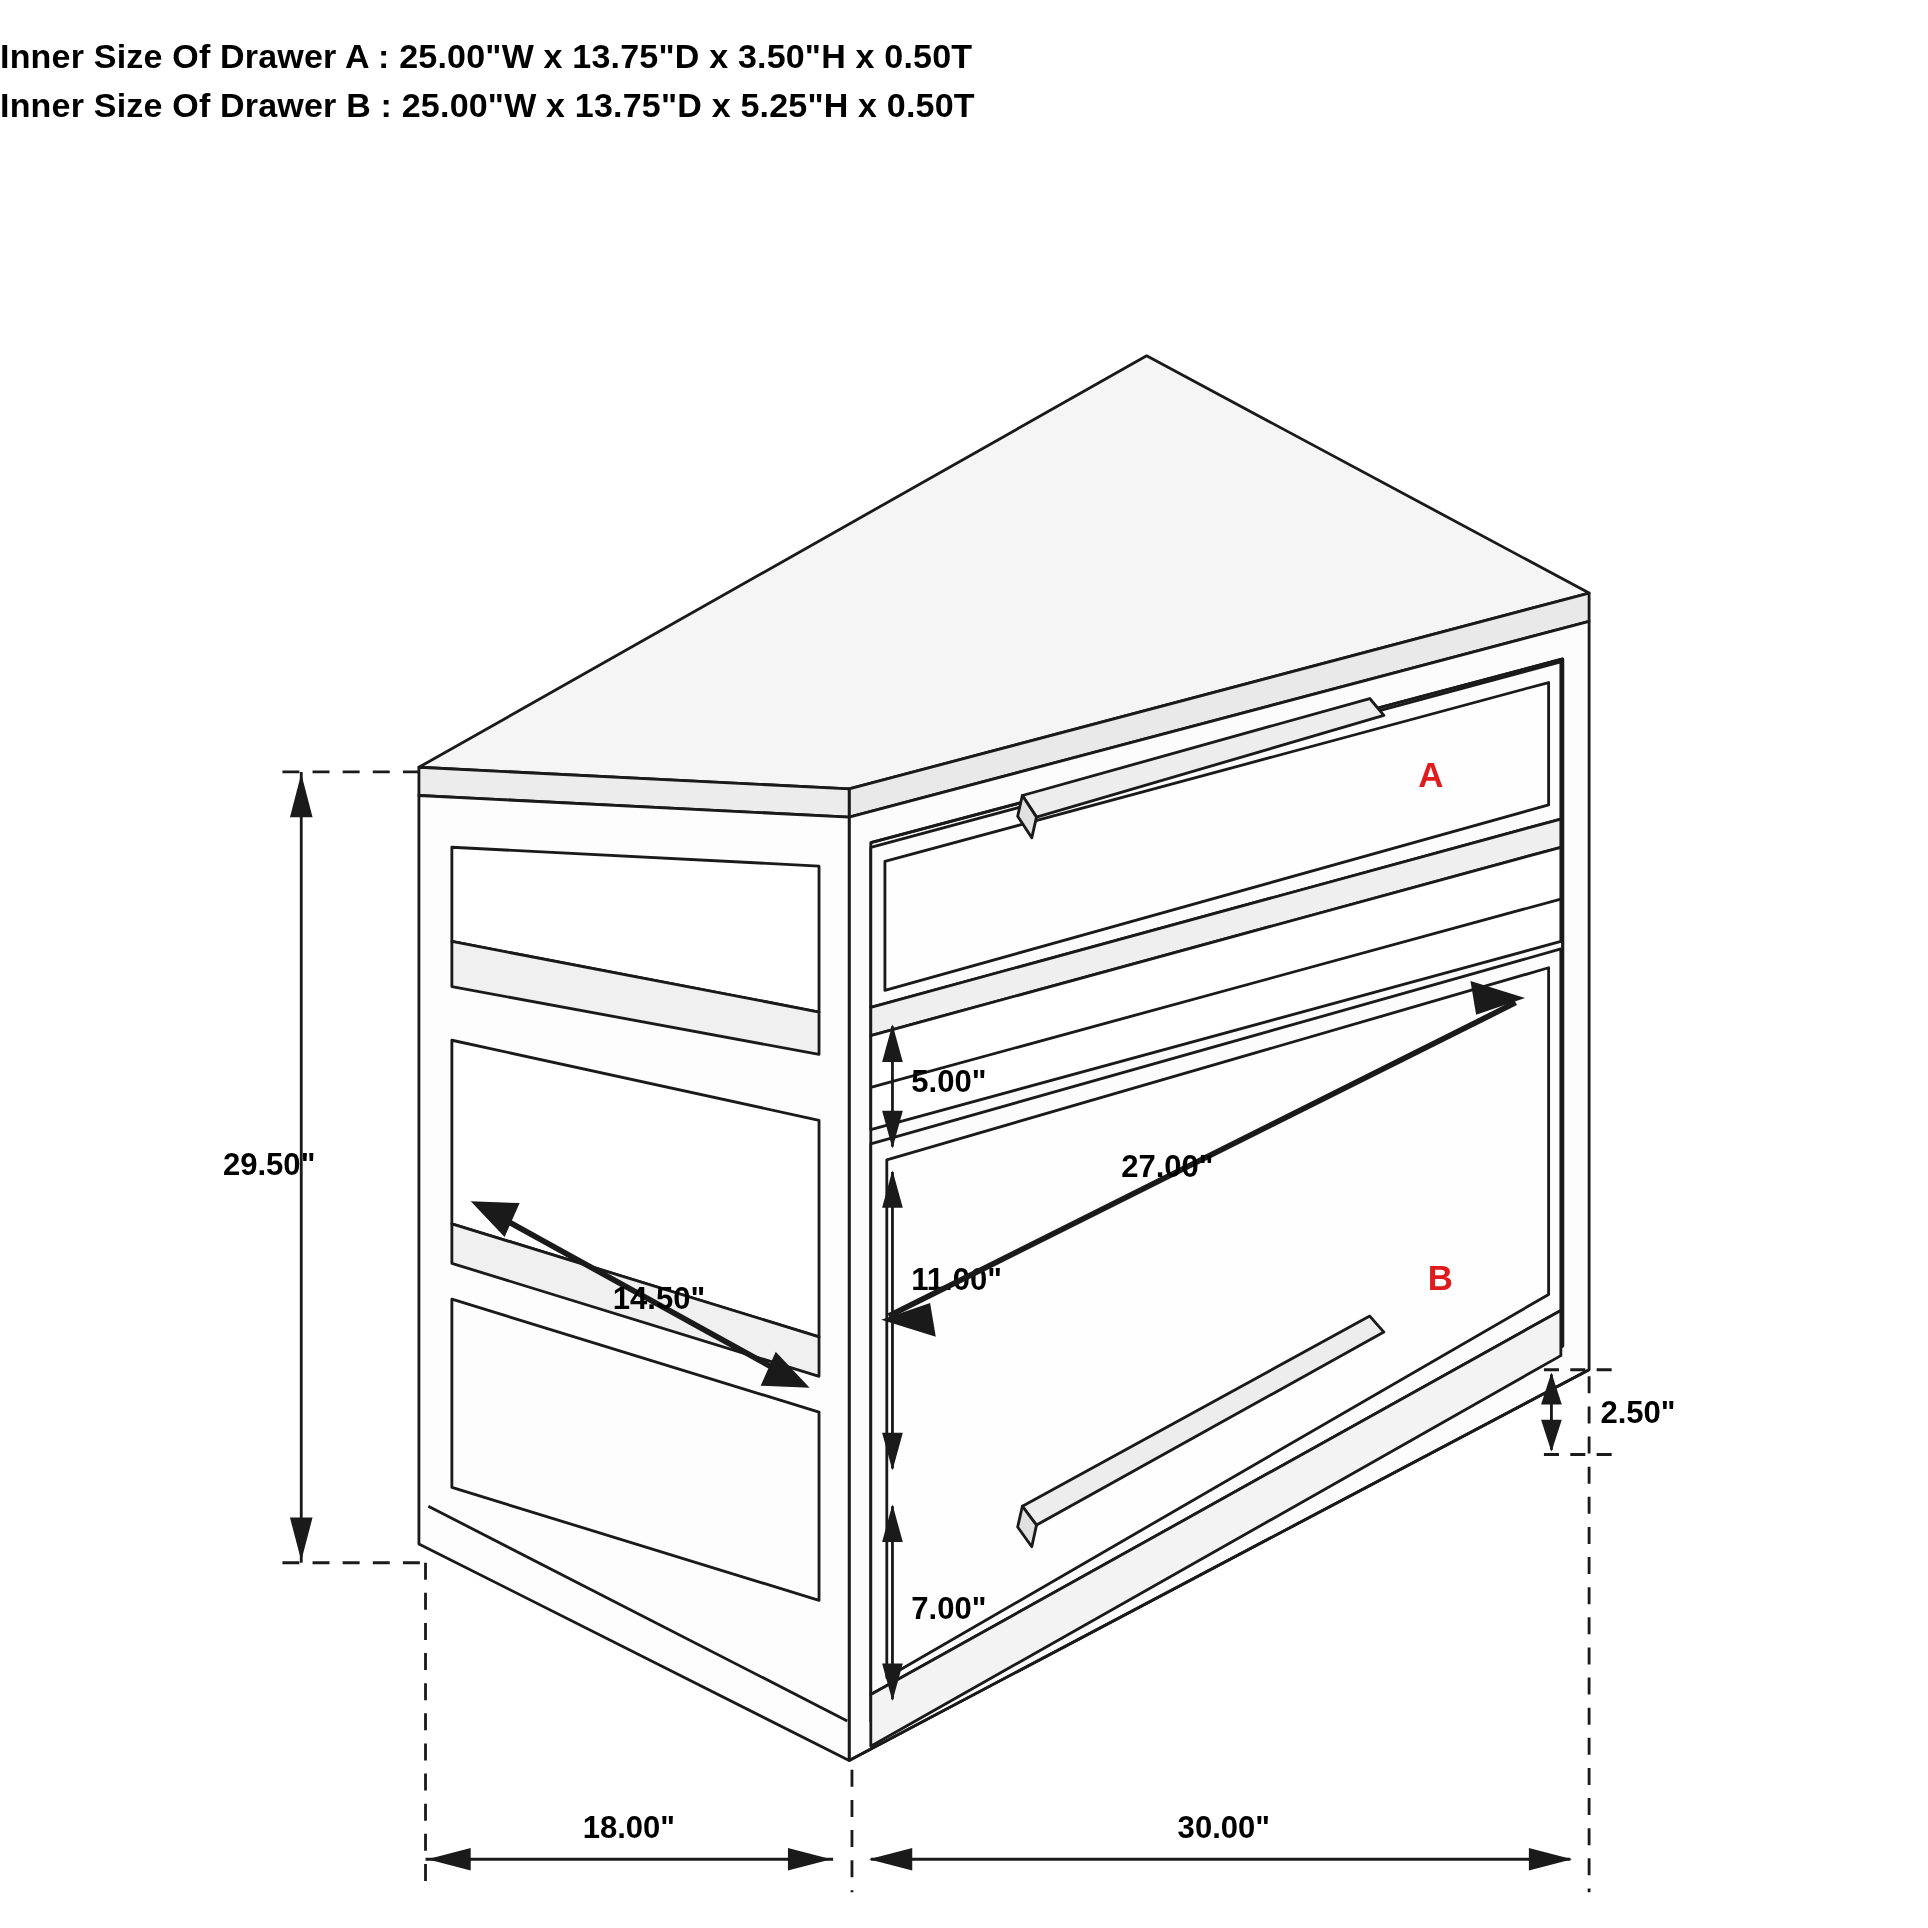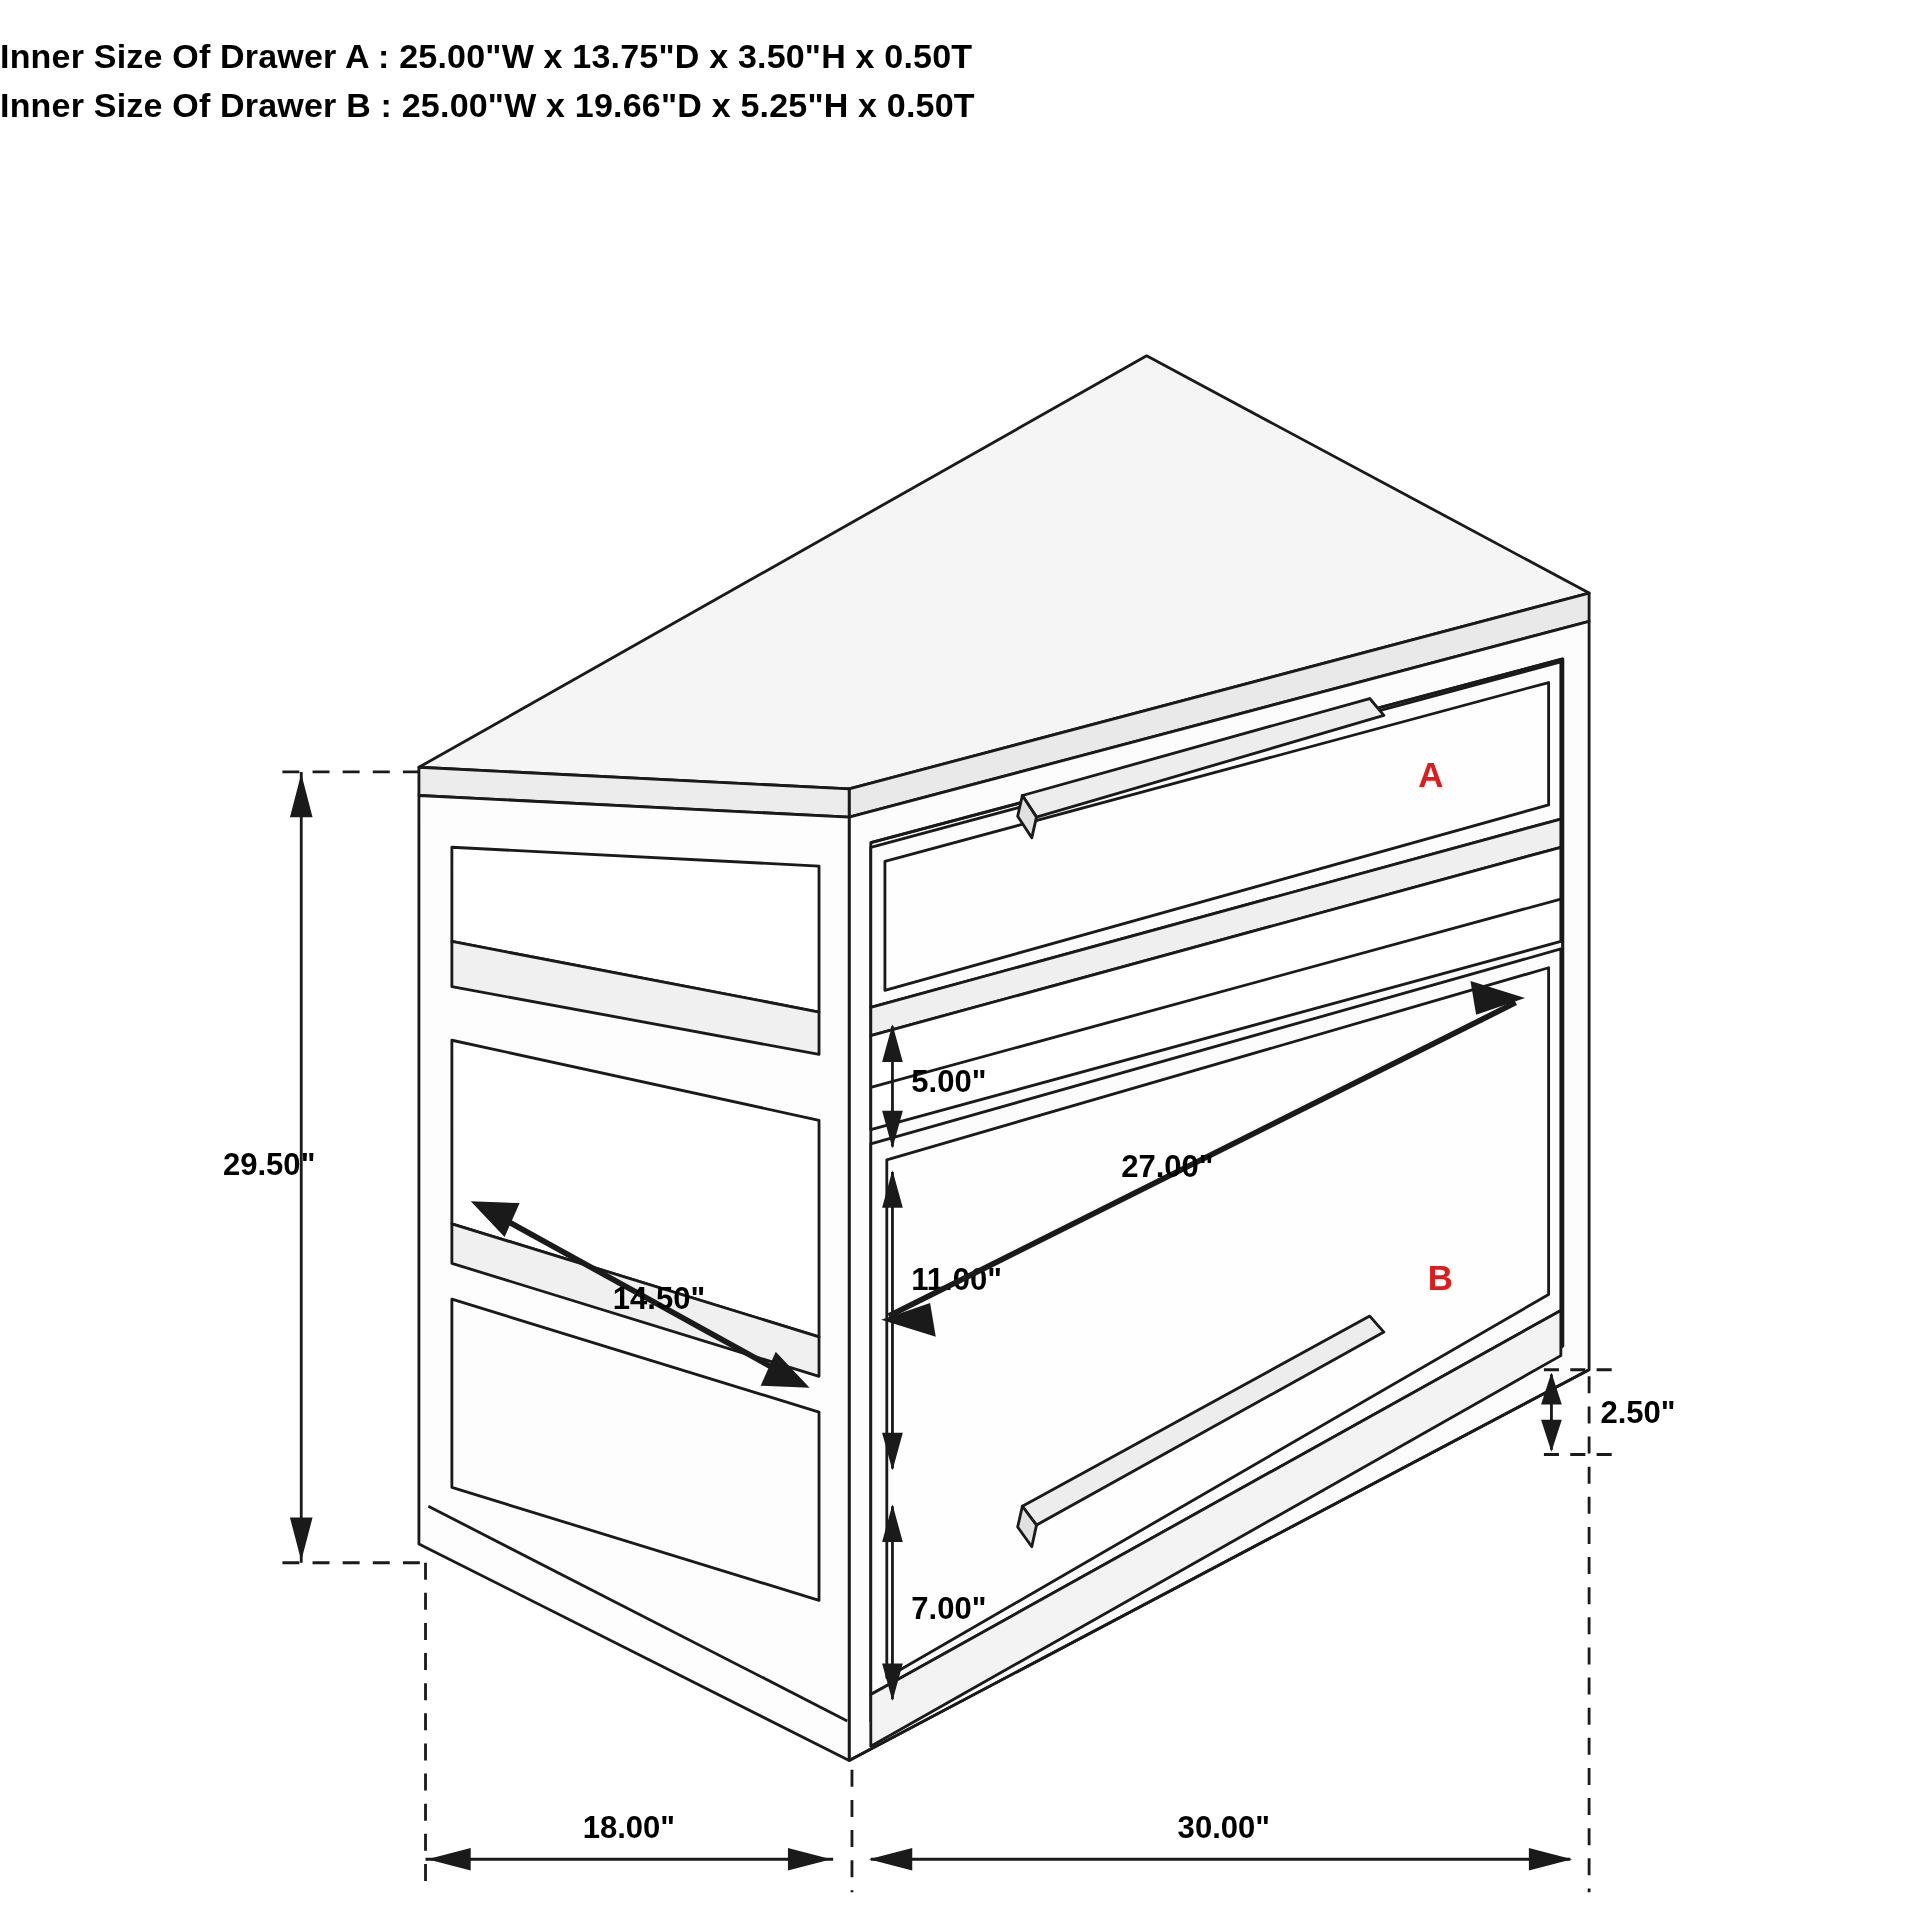--- a/index.html
+++ b/index.html
@@ -56,21 +56,21 @@
     fill: #e01b1b;
   }
 </style>
 </head>
 <body>
 
 <div id="stage">
 
   <div class="title-block">
     <div class="title-line">Inner Size Of Drawer A : 25.00"W x 13.75"D x 3.50"H x 0.50T</div>
-    <div class="title-line">Inner Size Of Drawer B : 25.00"W x 19.66"D x 5.25"H x 0.50T</div>
+    <div class="title-line">Inner Size Of Drawer B : 25.00"W x 13.75"D x 5.25"H x 0.50T</div>
   </div>
 
   <svg class="diagram" viewBox="0 0 2048 2048">
 
     <g fill="none" stroke="#1a1a1a" stroke-width="3" stroke-linejoin="round">
 
       <polygon points="1218,378 1688,630 902,838 445,815" fill="#f5f5f5"></polygon>
 
       <polygon points="1688,630 1688,660 902,868 902,838" fill="#e9e9e9"></polygon>
       <polygon points="902,838 902,868 445,845 445,815" fill="#ececec"></polygon>

